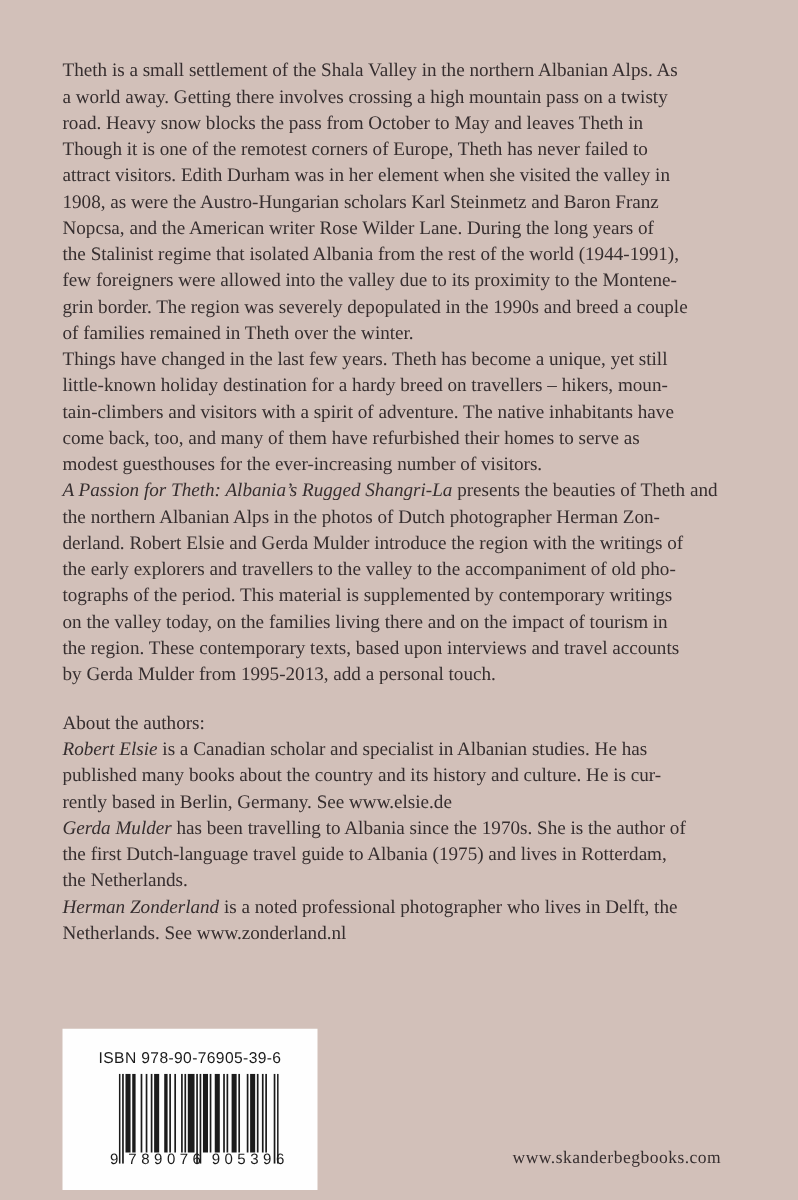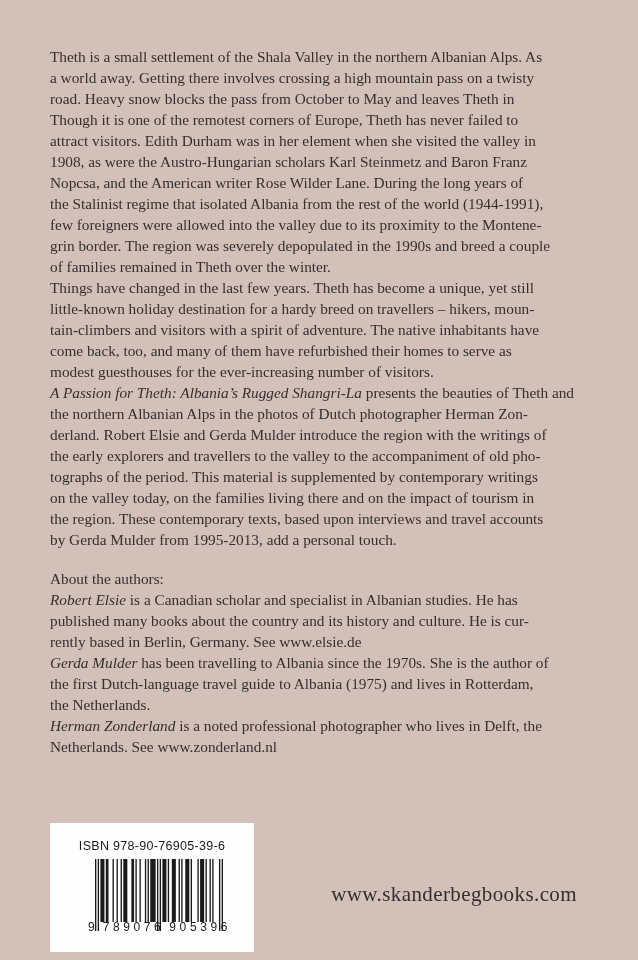--- a/index.html
+++ b/index.html
@@ -39,22 +39,22 @@
   .bc-digits{
     position:absolute;left:38px;top:97px;
     display:flex;align-items:flex-start;
     font-family:"Liberation Sans","DejaVu Sans",sans-serif;
     font-size:12px;color:var(--bcink,#1b1b1b);
   }
   .bc-digits .d1{margin-right:8px;}
   .bc-digits .grp{letter-spacing:3.6px;}
   .bc-digits .grp1{margin-right:5px;}
   .website{
-    position:absolute;right:61px;top:882px;
-    font-size:21px;letter-spacing:0.4px;
+    position:absolute;right:61px;top:919px;
+    font-size:14px;letter-spacing:0.4px;
   }
 </style>
 </head>
 <body>
 
 <div class="cover">
 
   <div class="text-block" id="paragraphs-host">
       <div class="para">
         <div class="line"><span>Theth is a small settlement of the Shala Valley in the northern Albanian Alps. As</span></div>

